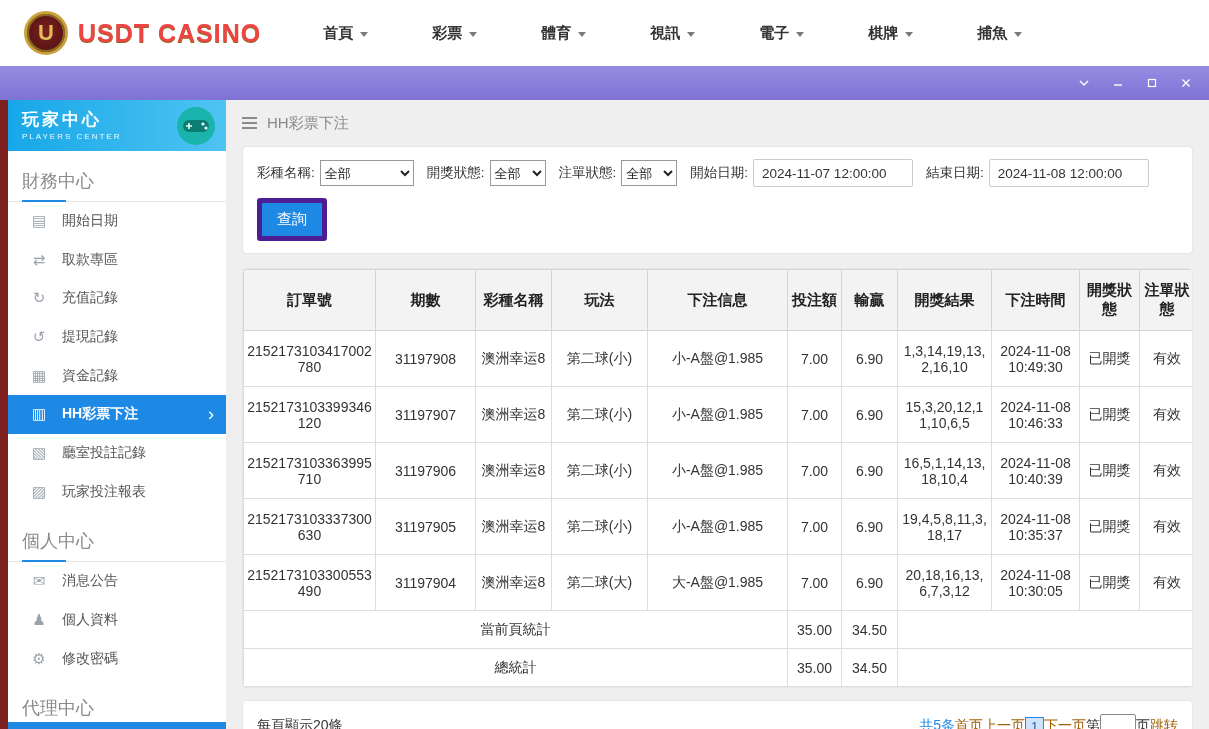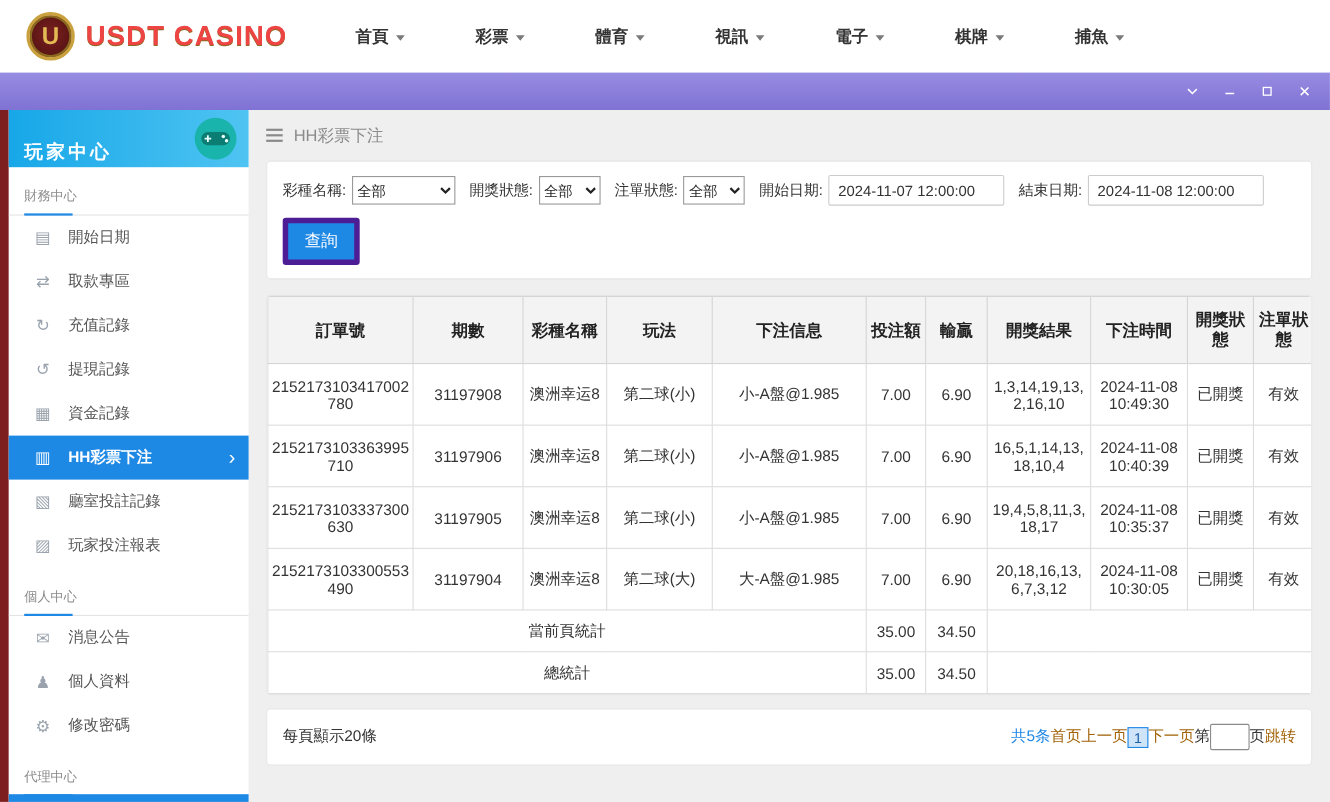--- a/index.html
+++ b/index.html
@@ -25,24 +25,24 @@
   .winbtn { width:14px; height:14px; display:flex; align-items:center; justify-content:center; cursor:pointer; }
 
   
   .content { display:flex; height:629px; background:#efefef; }
   .redstrip { width:8px; background:#7e1f1f; }
 
   
   .sidebar { width:218px; background:#fff; display:flex; flex-direction:column; position:relative; }
   .sb-header { height:52px; background:linear-gradient(90deg,#17a7e8 0%,#4fc4f2 100%);
     color:#fff; padding:8px 0 0 14px; position:relative; overflow:hidden; }
-  .sb-title { font-size:17px; font-weight:bold; letter-spacing:3px;margin-top:19px; }
+  .sb-title { font-size:17px; font-weight:bold; letter-spacing:3px; }
   .sb-sub { font-size:8px; letter-spacing:2px; opacity:.95; margin-top:1px; }
   .sb-art { position:absolute; right:8px; top:4px; }
-  .section-head { margin-top:10px; padding:8px 14px 8px 14px; color:#8a8a8a; font-size:12px;
+  .section-head { margin-top:10px; padding:8px 14px 8px 14px; color:#8a8a8a; font-size:18px;
     border-bottom:1px solid #e4e4e4; position:relative; }
   .section-head::after { content:""; position:absolute; left:14px; bottom:-1px; width:44px; height:2px; background:#1e88e5; }
   .menu-item { height:40px; display:flex; align-items:center; padding-left:22px; gap:14px;
     font-size:14px; color:#555; cursor:pointer; position:relative; }
   .menu-item .mi { width:18px; text-align:center; color:#9aa3ad; font-size:15px; }
   .menu-item.active { background:#1e88e5; color:#fff; font-weight:bold; }
   .menu-item.active .mi { color:#fff; }
   .menu-item.active .chev { position:absolute; right:12px; color:#fff; font-size:18px; font-weight:normal; }
   .sb-bottom-cut { position:absolute; bottom:0; left:0; right:0; height:7px; background:#1e88e5; }
 
@@ -289,20 +289,33 @@
               <td>第二球(小)</td>
               <td>小-A盤@1.985</td>
               <td>7.00</td>
               <td>6.90</td>
               <td>1,3,14,19,13,2,16,10</td>
               <td>2024-11-08 10:49:30</td>
               <td>已開獎</td>
               <td>有效</td>
             </tr>
             <tr>
+              <td>2152173103399346120</td>
+              <td>31197907</td>
+              <td>澳洲幸运8</td>
+              <td>第二球(小)</td>
+              <td>小-A盤@1.985</td>
+              <td>7.00</td>
+              <td>6.90</td>
+              <td>15,3,20,12,11,10,6,5</td>
+              <td>2024-11-08 10:46:33</td>
+              <td>已開獎</td>
+              <td>有效</td>
+            </tr>
+            <tr>
               <td>2152173103363995710</td>
               <td>31197906</td>
               <td>澳洲幸运8</td>
               <td>第二球(小)</td>
               <td>小-A盤@1.985</td>
               <td>7.00</td>
               <td>6.90</td>
               <td>16,5,1,14,13,18,10,4</td>
               <td>2024-11-08 10:40:39</td>
               <td>已開獎</td>

